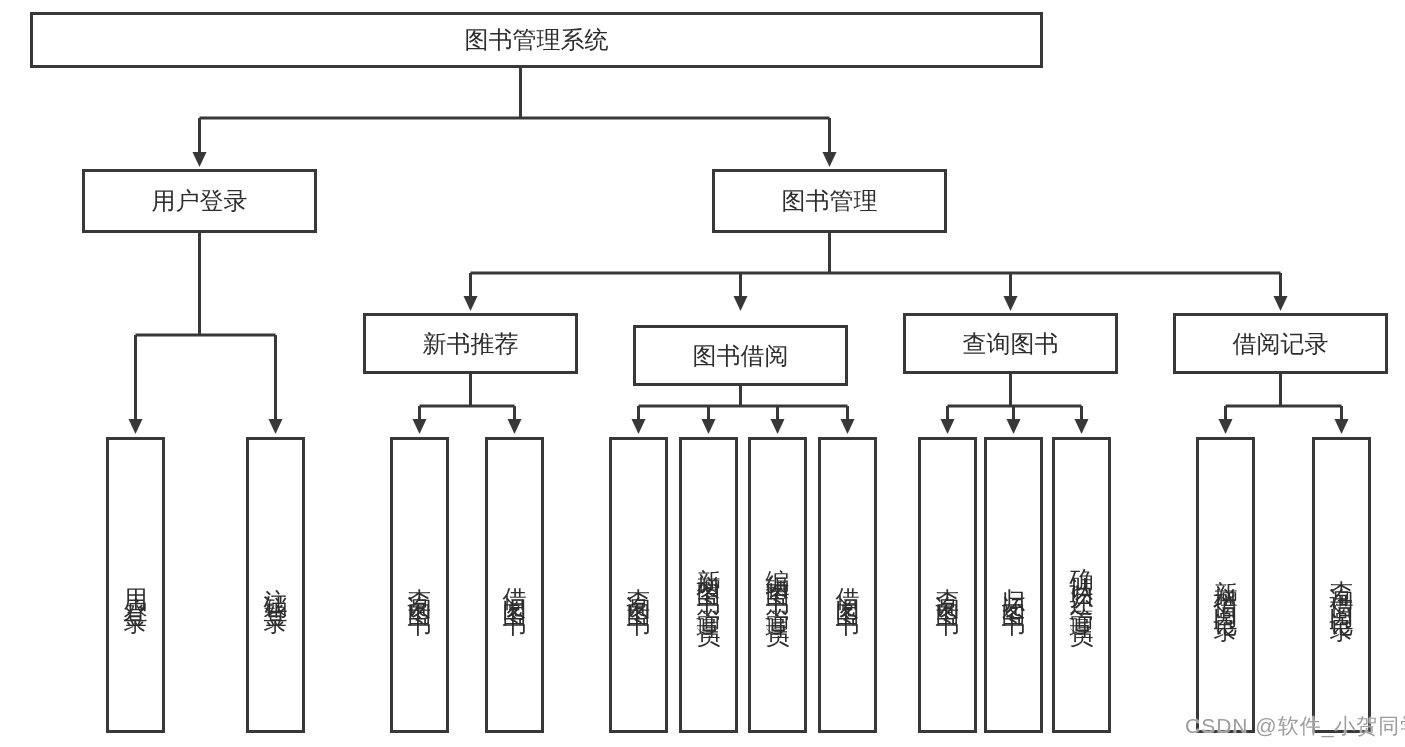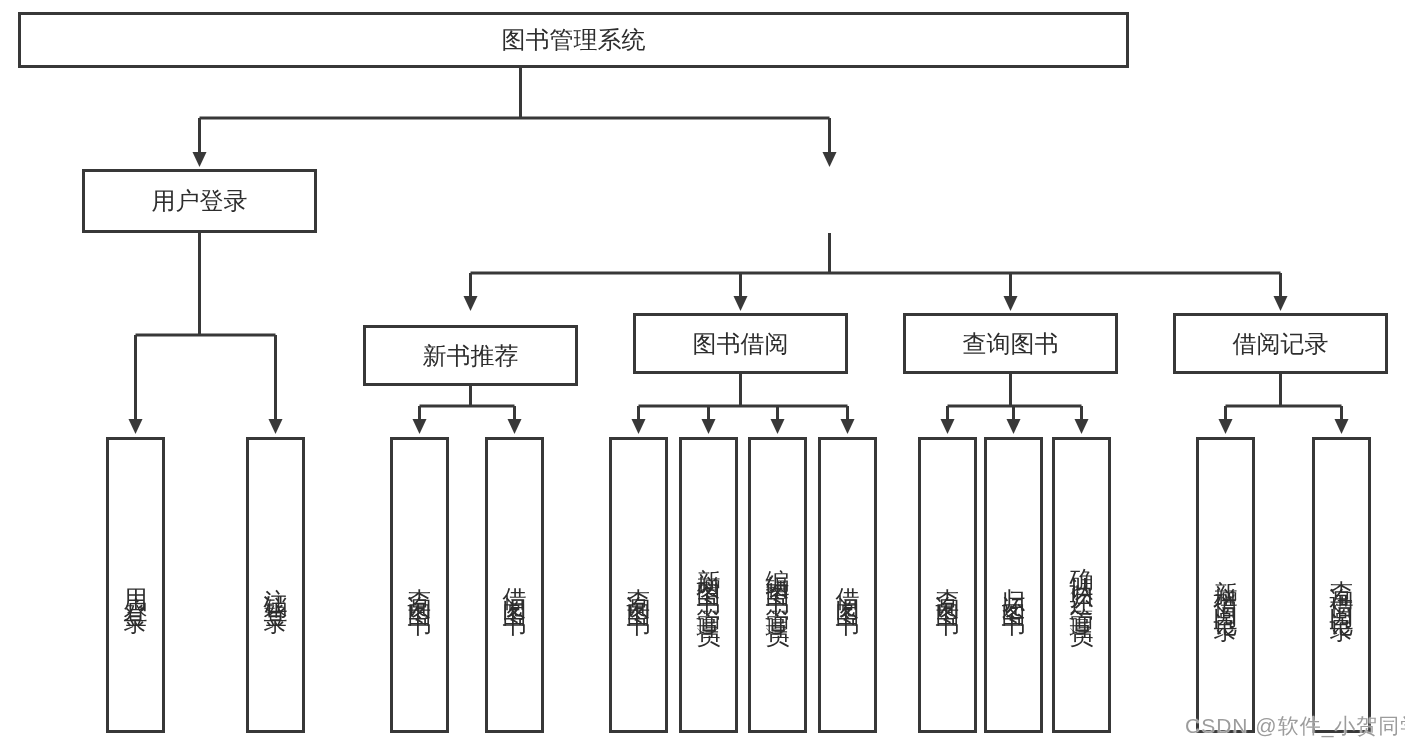--- a/index.html
+++ b/index.html
@@ -102,32 +102,35 @@
 
       <polygon points="940.5,419 954.5,419 947.5,434"></polygon>
       <polygon points="1006.5,419 1020.5,419 1013.5,434"></polygon>
       <polygon points="1074.5,419 1088.5,419 1081.5,434"></polygon>
 
       <polygon points="1218.5,419 1232.5,419 1225.5,434"></polygon>
       <polygon points="1334.5,419 1348.5,419 1341.5,434"></polygon>
     </g>
   </svg>
 
-  <div class="node nh" style="left:18px; top:12px; width:1111px; height:56px">
+  <div class="node nh" style="left:30px; top:12px; width:1013px; height:56px">
     <span class="t">图书管理系统</span>
   </div>
 
   <div class="node nh" style="left:82px; top:169px; width:235px; height:64px">
     <span class="t">用户登录</span>
   </div>
+  <div class="node nh" style="left:712px; top:169px; width:235px; height:64px">
+    <span class="t">图书管理</span>
+  </div>
 
-  <div class="node nh" style="left:363px; top:325px; width:215px; height:61px">
+  <div class="node nh" style="left:363px; top:313px; width:215px; height:61px">
     <span class="t">新书推荐</span>
   </div>
-  <div class="node nh" style="left:633px; top:313px; width:215px; height:61px">
+  <div class="node nh" style="left:633px; top:325px; width:215px; height:61px">
     <span class="t">图书借阅</span>
   </div>
   <div class="node nh" style="left:903px; top:313px; width:215px; height:61px">
     <span class="t">查询图书</span>
   </div>
   <div class="node nh" style="left:1173px; top:313px; width:215px; height:61px">
     <span class="t">借阅记录</span>
   </div>
 
   <div class="node nv" style="left:106px; top:437px; width:59px; height:296px">

